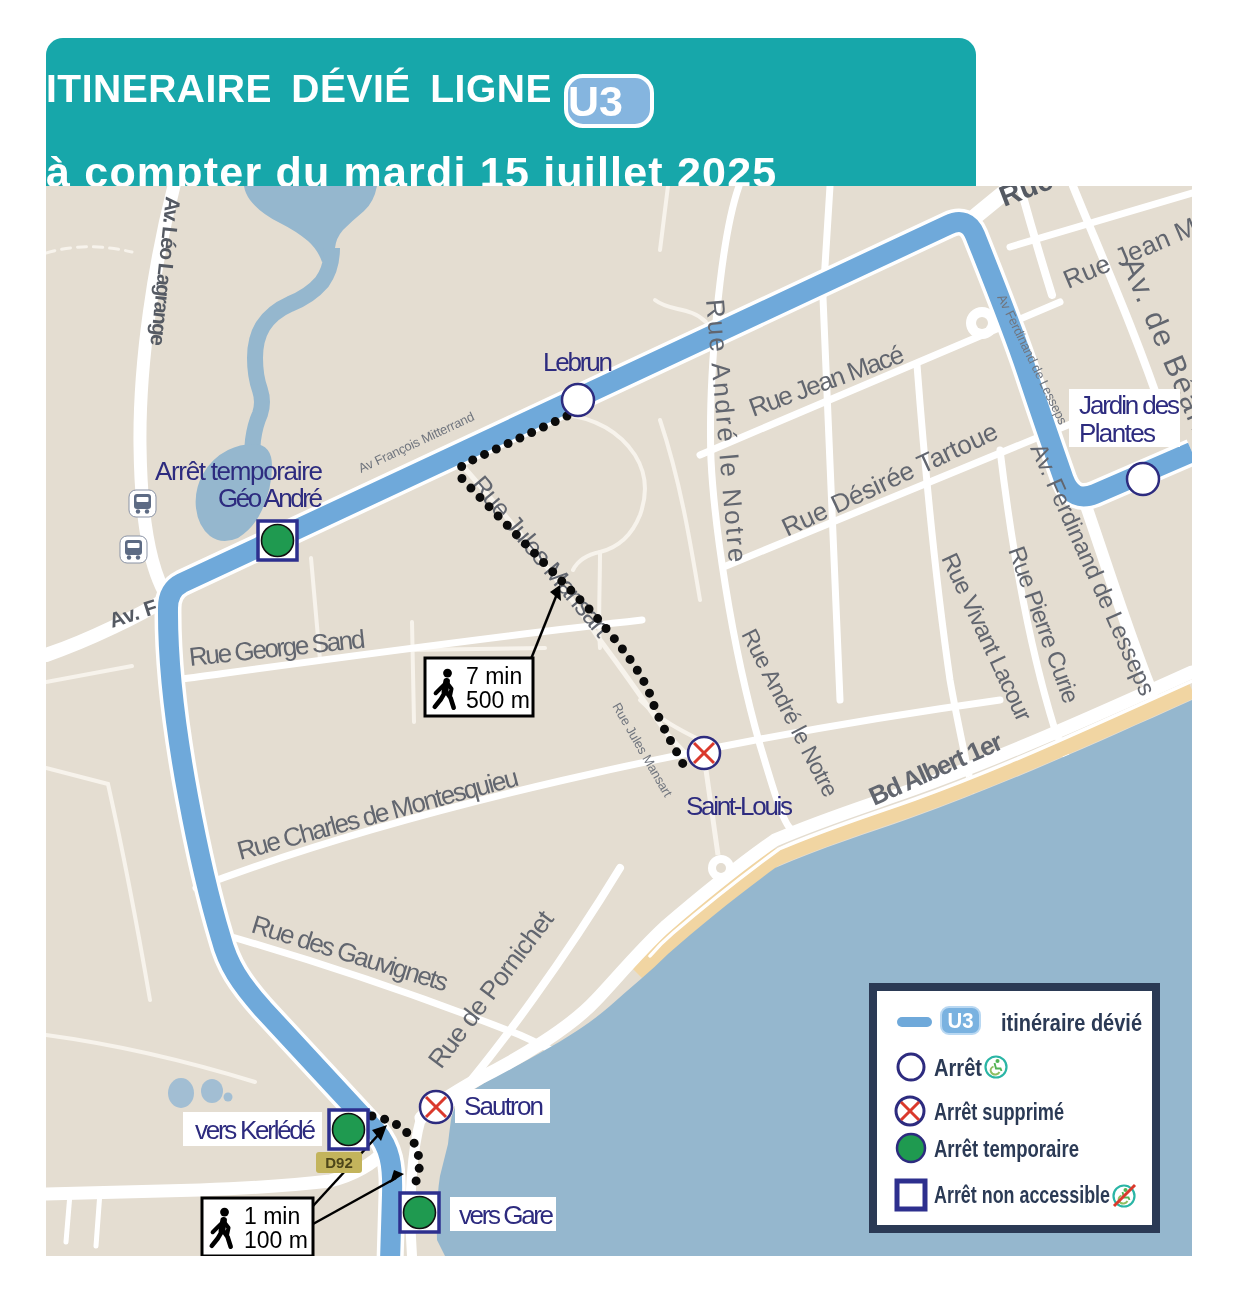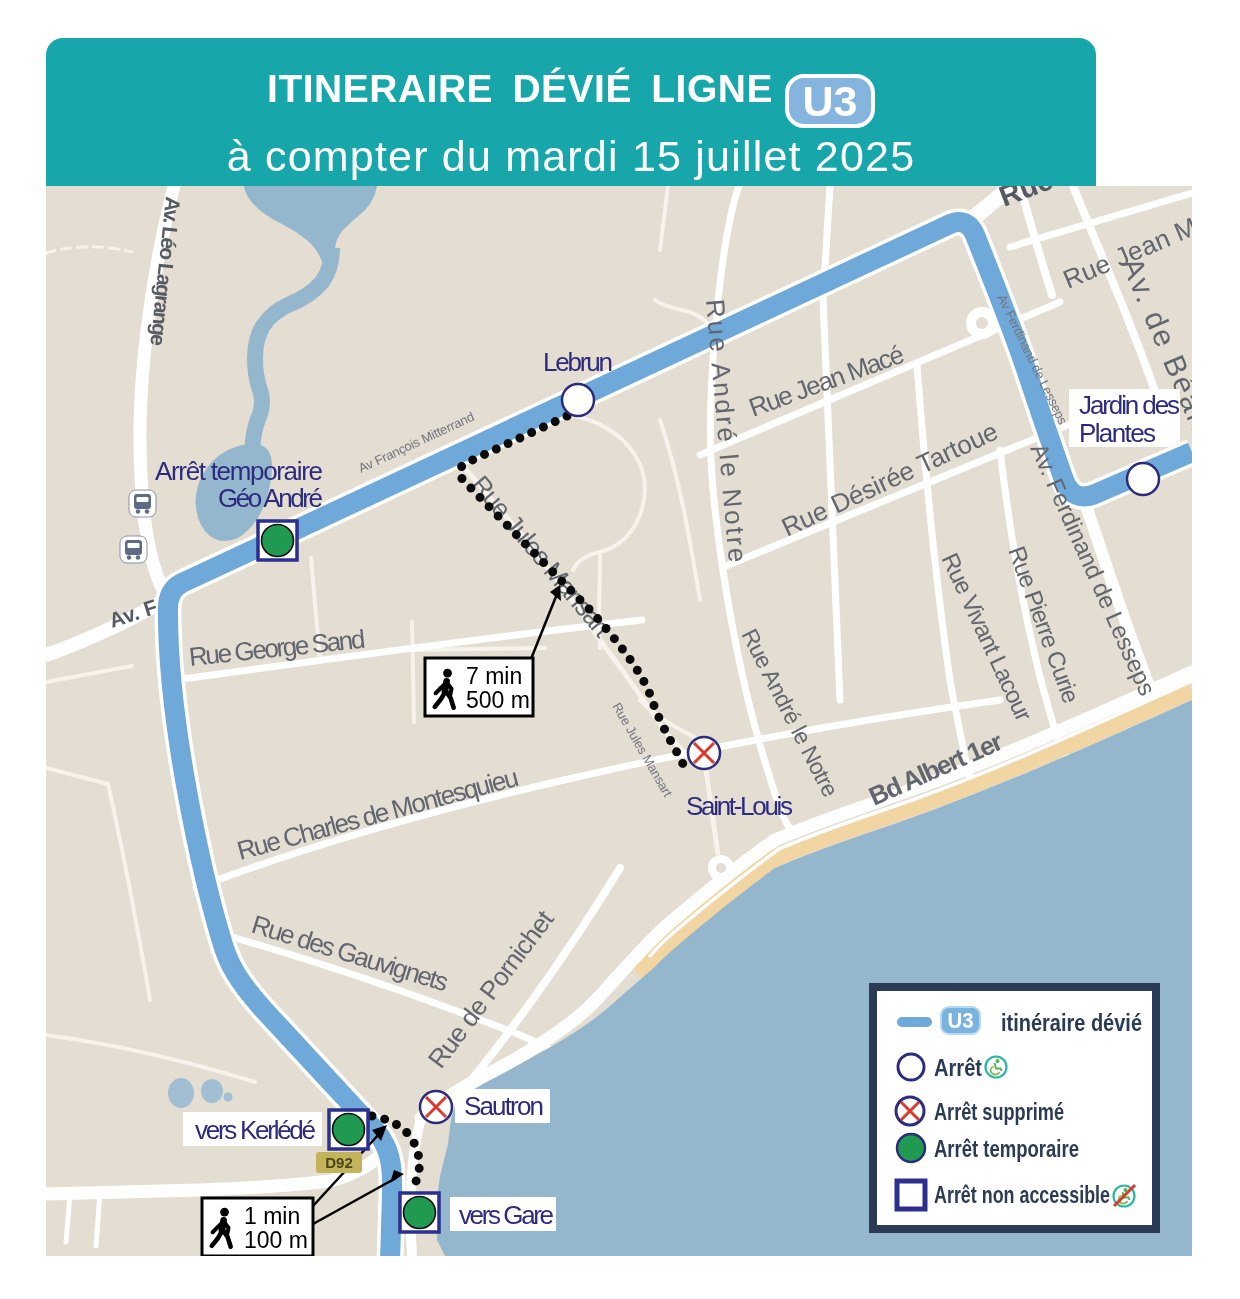--- a/index.html
+++ b/index.html
@@ -1,19 +1,19 @@
 <!DOCTYPE html>
 <html><head><meta charset="utf-8">
 <style>
 html,body{margin:0;padding:0;background:#fff;width:1240px;height:1299px;overflow:hidden;position:relative}
 *{box-sizing:border-box}
-.header{position:absolute;left:46px;top:38px;width:1050px;height:148px;background:#17a7aa;border-radius:17px 17px 0 0;text-align:center;color:#fff;font-family:"Liberation Sans",sans-serif}
+.header{position:absolute;left:46px;top:38px;width:930px;height:148px;background:#17a7aa;border-radius:17px 17px 0 0;text-align:left;color:#fff;font-family:"Liberation Sans",sans-serif}
 .h1{margin-top:29px;font-size:39px;font-weight:bold;letter-spacing:0.5px;word-spacing:8px}
 .u3{display:inline-block;vertical-align:-14px;margin-left:12px;width:90px;height:54px;line-height:47px;background:#85b5df;border:4px solid #fff;border-radius:19px;font-size:43px;font-weight:bold;letter-spacing:0}
-.h2{margin-top:4px;font-size:43px;font-weight:normal;letter-spacing:1.2px}
+.h2{margin-top:20px;font-size:43px;font-weight:bold;letter-spacing:1.2px}
 #map{position:absolute;left:46px;top:186px}
 text{font-family:"Liberation Sans",sans-serif}
 </style></head>
 <body>
 <div class="header">
   <div class="h1">ITINERAIRE DÉVIÉ LIGNE<span class="u3">U3</span></div>
   <div class="h2">à compter du mardi 15 juillet 2025</div>
 </div>
 <svg id="map" width="1146" height="1070" viewBox="46 186 1146 1070">
 

